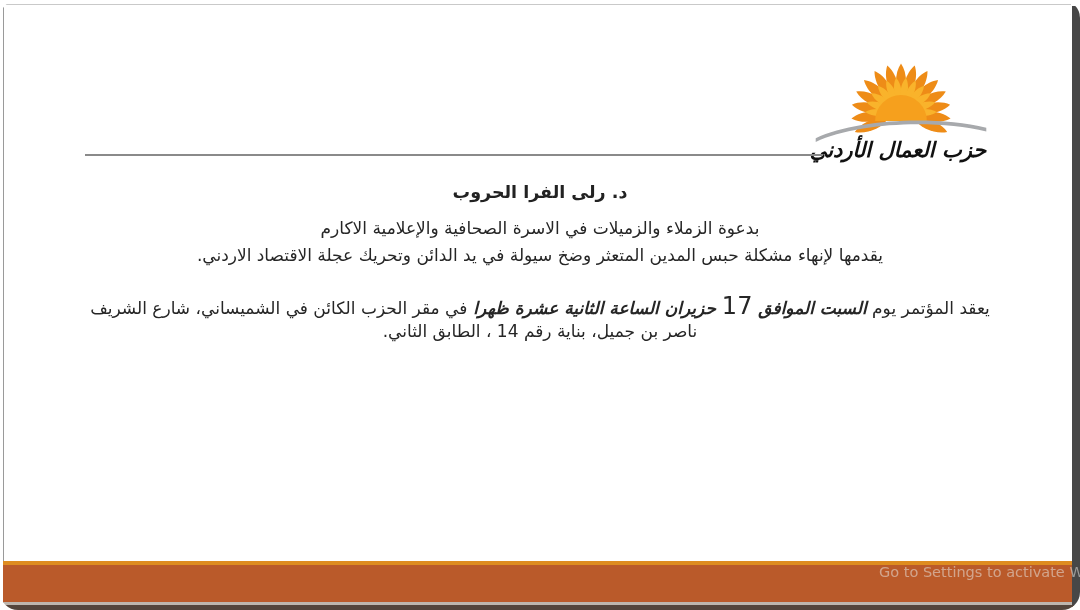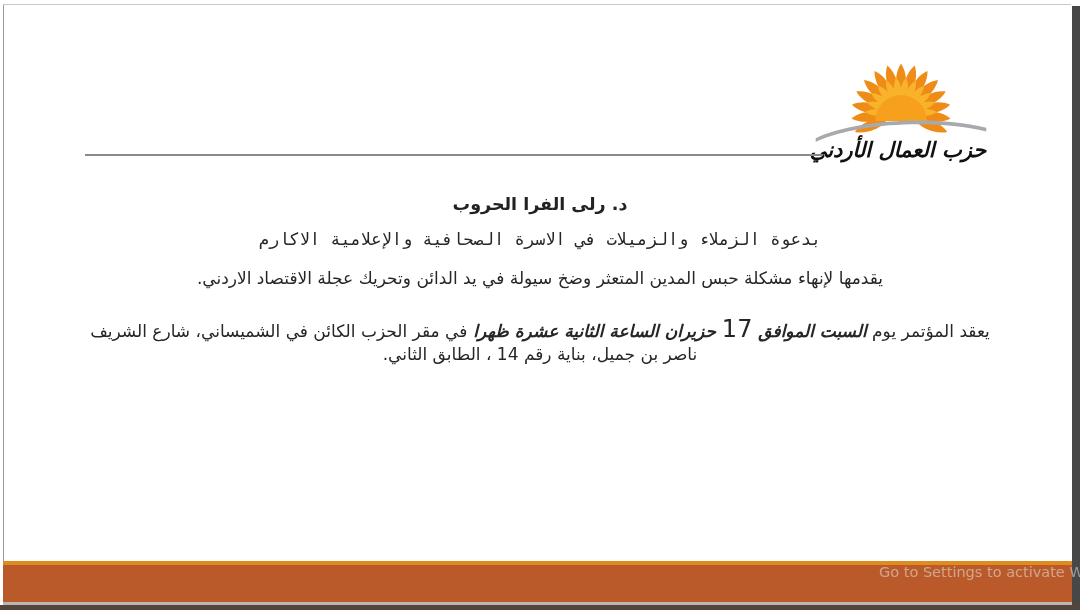--- a/index.html
+++ b/index.html
@@ -1,18 +1,18 @@
 <!DOCTYPE html>
 <html lang="ar"><head>
 <meta charset="utf-8">
 <style>
   html,body{margin:0;padding:0;background:#fff;}
   #screen{
     position:relative;width:1080px;height:610px;overflow:hidden;
-    background:#ffffff;font-family:"DejaVu Sans",sans-serif;color:#262626;
+    background:#ffffff;font-family:"DejaVu Sans",sans-serif;color:#262626;border-radius:18px;
   }
   
   .edge-left{position:absolute;left:3px;top:4px;width:1px;height:599px;background:#9a9a9a;}
   .edge-top{position:absolute;left:3px;top:4px;width:1068px;height:1px;background:#c9c9c9;}
   .edge-right{position:absolute;right:0;top:6px;width:8px;height:604px;background:#474747;}
   .edge-bottom-light{position:absolute;left:3px;top:602px;width:1069px;height:3px;background:#bdb6ae;}
   .edge-bottom-dark{position:absolute;left:0;top:605px;width:1080px;height:5px;background:#53453c;}
 
   
   .logo-box{position:absolute;left:812px;top:52px;width:178px;height:92px;}
@@ -23,22 +23,22 @@
   }
   .divider{position:absolute;left:85px;top:154px;width:738px;height:2px;background:#8a8a8a;}
 
   
   .content{
     position:absolute;left:45px;top:181px;width:990px;
     direction:rtl;text-align:center;
   }
   .h-line{font-size:17.5px;font-weight:bold;line-height:23px;white-space:nowrap;color:#222;}
   .h1{margin-bottom:18px;}
-  .h2{margin-bottom:13px;margin-top:12px;}
-  .invite{font-size:17px;line-height:23px;margin-bottom:15px;white-space:nowrap;font-family:Liberation Mono, monospace;}
+  .h2{margin-bottom:13px;}
+  .invite{font-size:17px;line-height:23px;margin-bottom:4px;white-space:nowrap;}
   .para{font-size:17px;line-height:23.5px;}
   .para .ln{white-space:nowrap;}
   .p1{margin-bottom:28px;}
   .fund{font-weight:bold;text-decoration:underline;}
   .bi{font-weight:bold;font-style:italic;}
   .datenum{font-size:24px;font-weight:normal;font-style:normal;line-height:20px;}
 
   
   .accent-line{position:absolute;left:3px;top:561px;width:1069px;height:4px;}
   .footer-bar{position:absolute;left:3px;top:565px;width:1069px;height:37px;}

